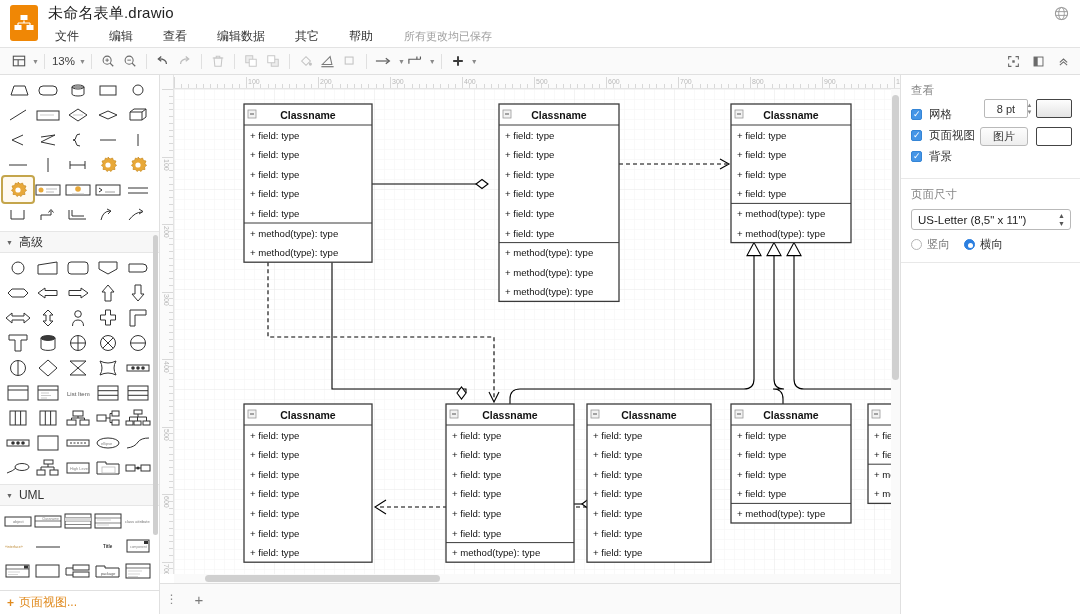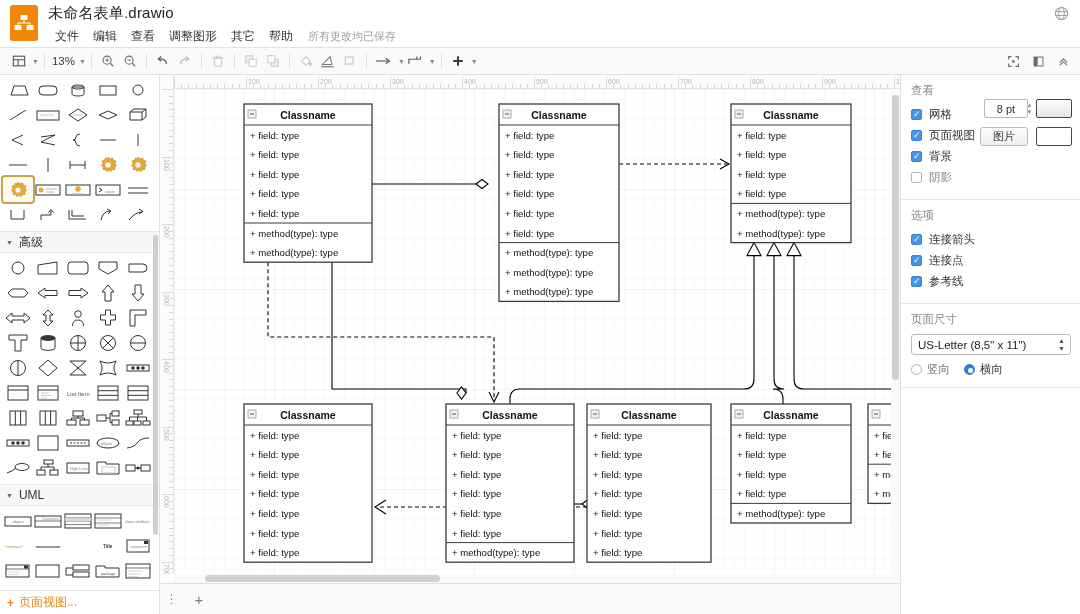--- a/index.html
+++ b/index.html
@@ -14,21 +14,21 @@
   
   #header { position:absolute; left:0; top:0; width:1080px; height:48px;
             background:#fff; border-bottom:1px solid #e3e3e3; }
   #app-icon { position:absolute; left:10px; top:5px; width:28px; height:36px;
               background:#f08705; border-radius:3px; }
   #app-icon .glyph { position:absolute; left:0; top:0; width:28px; height:36px;
               display:flex; align-items:center; justify-content:center;
               color:#fff; font-size:16px; }
   #doc-title { position:absolute; left:48px; top:4px; font-size:15px;
                color:#222; font-weight:400; letter-spacing:.2px; }
-  #menubar { position:absolute; left:48px; top:26px; display:flex; align-items:center; gap:0; }
+  #menubar { position:absolute; left:48px; top:26px; display:flex; align-items:center; gap:16px; }
   #menubar .mi { font-size:12px; color:#333; padding:2px 7px; cursor:default; }
   #save-status { font-size:11px; color:#a0a0a0; margin-left:8px; }
   #globe-icon { position:absolute; right:10px; top:4px; width:18px; height:18px;
                 display:flex; align-items:center; justify-content:center;
                 color:#9a9a9a; font-size:15px; }
 
   
   #toolbar { position:absolute; left:0; top:48px; width:1080px; height:27px;
              background:#fafafa; border-bottom:1px solid #e0e0e0;
              display:flex; align-items:center; }
@@ -166,21 +166,21 @@
           <rect x="12.5" y="11" width="7" height="5" fill="#fff"></rect>
           <path d="M10 6.5 L10 9 M4 9 L16 9 M4 9 L4 11 M16 9 L16 11" stroke="#fff" stroke-width="1.2" fill="none"></path>
         </svg>
       </div>
     </div>
     <div id="doc-title">未命名表单.drawio</div>
     <div id="menubar">
       <div class="mi">文件</div>
       <div class="mi">编辑</div>
       <div class="mi">查看</div>
-      <div class="mi">调整图形</div>
+      <div class="mi">编辑数据</div>
       <div class="mi">其它</div>
       <div class="mi">帮助</div>
       <div id="save-status">所有更改均已保存</div>
     </div>
     <div id="globe-icon">
       <svg width="15" height="15" viewBox="0 0 16 16">
         <circle cx="8" cy="8" r="6.5" fill="none" stroke="#9a9a9a" stroke-width="1.1"></circle>
         <ellipse cx="8" cy="8" rx="3" ry="6.5" fill="none" stroke="#9a9a9a" stroke-width="1"></ellipse>
         <path d="M1.7 6 H14.3 M1.7 10 H14.3" stroke="#9a9a9a" stroke-width="1"></path>
       </svg>
@@ -1249,41 +1249,22 @@
         <span class="chk-lab">页面视图</span>
       </div>
 
       <div class="chk-row">
         <span class="chk on"></span>
         <span class="chk-lab">背景</span>
       </div>
       <div class="img-btn">图片</div>
       <div class="color-chip plain" style="top:52px"></div>
 
-      <div class="chk-row">
-        <span class="chk"></span>
-        <span class="chk-lab" style="color:#888">阴影</span>
-      </div>
-    </div>
-
-    <div class="fmt-sec">
-      <h4>选项</h4>
-      <div class="chk-row">
-        <span class="chk on"></span>
-        <span class="chk-lab">连接箭头</span>
-      </div>
-      <div class="chk-row">
-        <span class="chk on"></span>
-        <span class="chk-lab">连接点</span>
-      </div>
-      <div class="chk-row">
-        <span class="chk on"></span>
-        <span class="chk-lab">参考线</span>
-      </div>
-    </div>
+    </div>
+
 
     <div class="fmt-sec">
       <h4>页面尺寸</h4>
       <div class="select-box">
         <span>US-Letter (8,5" x 11")</span>
         <span class="arrows">
             <div>▲</div>
             <div>▼</div>
           </span>
       </div>

